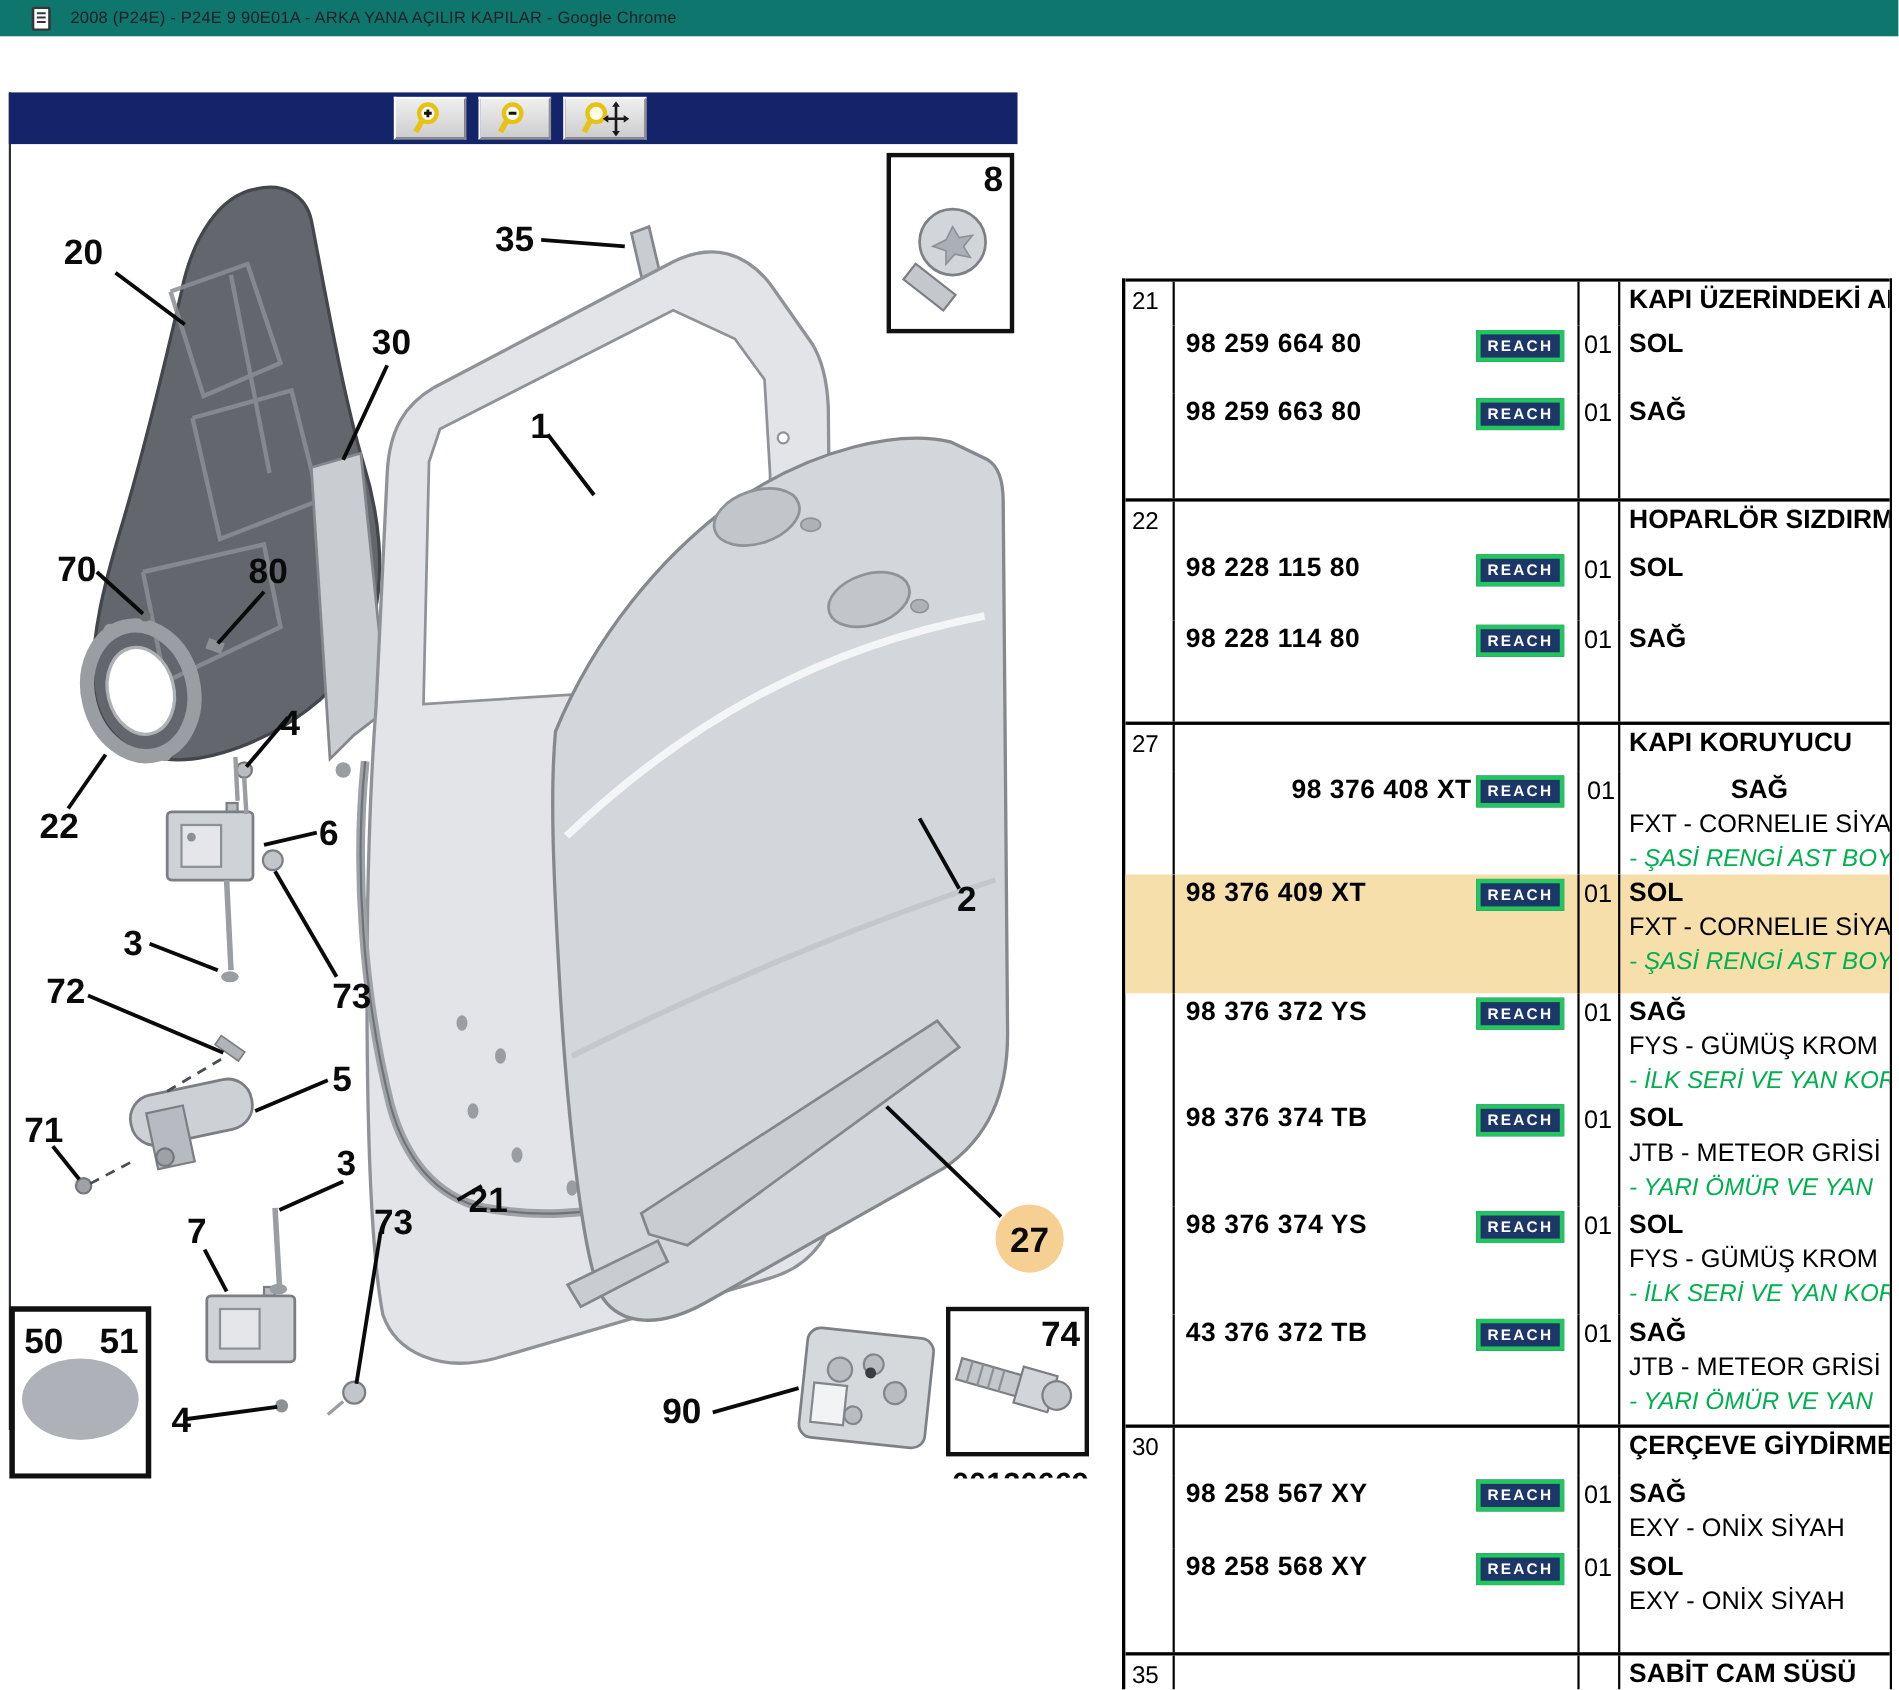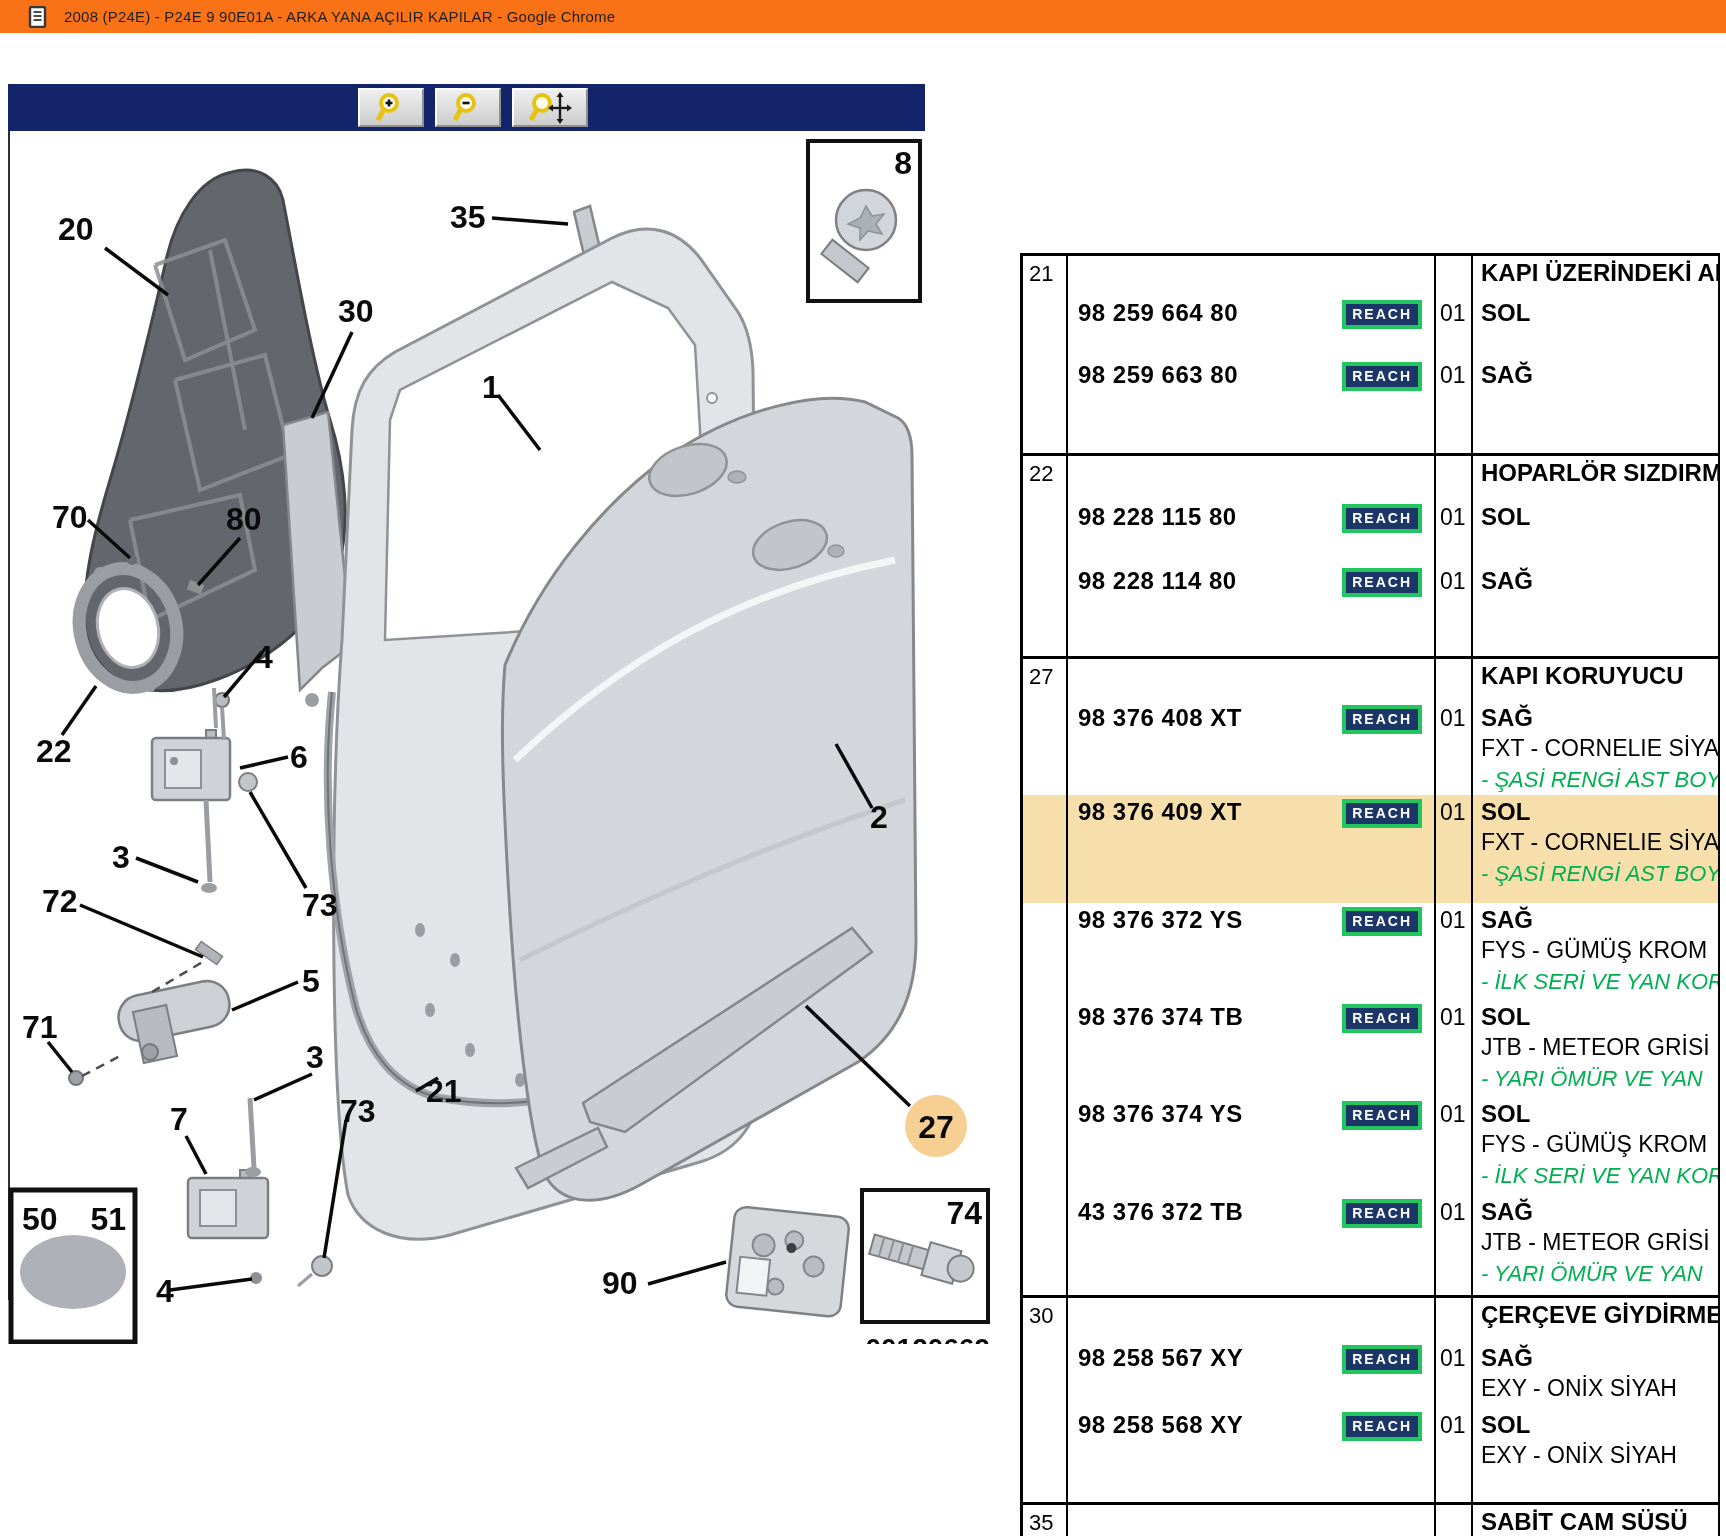--- a/index.html
+++ b/index.html
@@ -2,21 +2,21 @@
 <html><head>
 <meta charset="utf-8">
 <style>
   * { margin:0; padding:0; box-sizing:border-box; }
   html,body { width:1726px; height:1536px; overflow:hidden; background:#fff;
     font-family:"Liberation Sans","DejaVu Sans",sans-serif; }
   .stage { position:relative; width:1726px; height:1536px; background:#fff; }
 
   
   .titlebar { position:absolute; left:0; top:0; width:1726px; height:33px;
-    background:#f97316; display:flex; align-items:center; padding-left:28px; }
+    background:#0f766e; display:flex; align-items:center; padding-left:28px; }
   .titlebar .doc-ic { margin-right:16px; display:flex; }
   .title-text { font-size:15px; color:#1d1f23; letter-spacing:.2px; }
   .urlbar { position:absolute; left:0; top:33px; width:1726px; height:44px;
     background:#eef0f3; border-bottom:3px solid #d5d7da; display:flex; align-items:center; padding-left:20px; }
   .urlbar .tune-ic { margin-right:24px; display:flex; }
   .url-text { font-size:17px; color:#5f6368; white-space:nowrap; }
   .url-text b { color:#202124; font-weight:400; }
 
   
   .left-border { position:absolute; left:8px; top:84px; width:2px; height:1216px; background:#2b2f36; }
@@ -362,21 +362,21 @@
         </div>
         <div class="trow">
           <div class="erow" style="min-height: 42px;">
             <div class="c-ref">27</div>
             <div class="c-part"></div>
             <div class="c-qty"></div>
             <div class="c-desc">
               <div class="t-title">KAPI KORUYUCU</div>
             </div>
           </div>
-          <div class="erow" style="min-height: 92px;">
+          <div class="erow" style="min-height: 92px; text-align: center;">
             <div class="c-ref"></div>
             <div class="c-part"><span class="t-part">98 376 408 XT</span><span class="badge">REACH</span></div>
             <div class="c-qty">01</div>
             <div class="c-desc">
               <div class="t-side">SAĞ</div>
               <div class="t-attr">FXT - CORNELIE SİYAH</div>
               <div class="t-note">- ŞASİ RENGİ AST BOYA</div>
             </div>
           </div>
           <div class="erow hl" style="min-height: 108px;">

